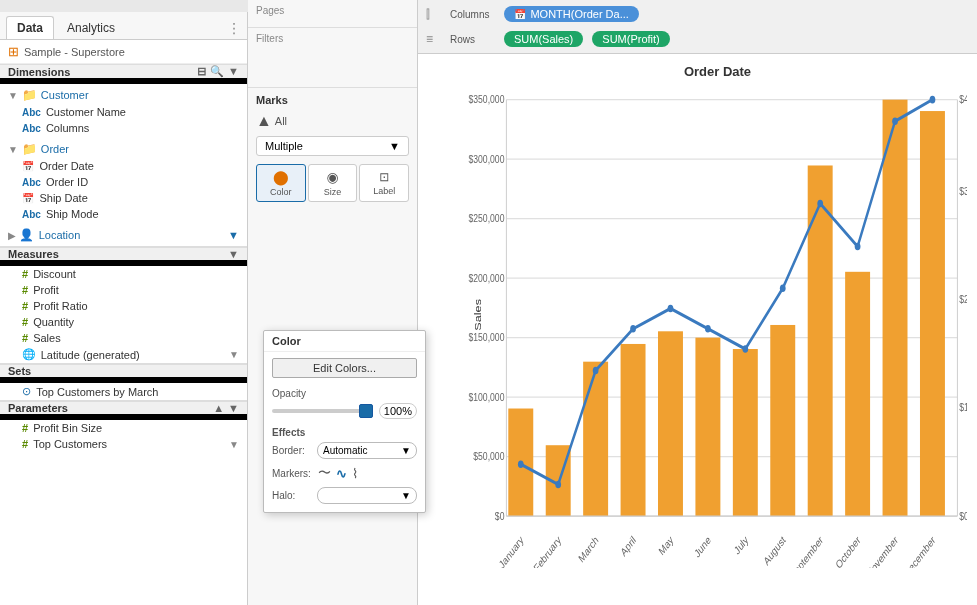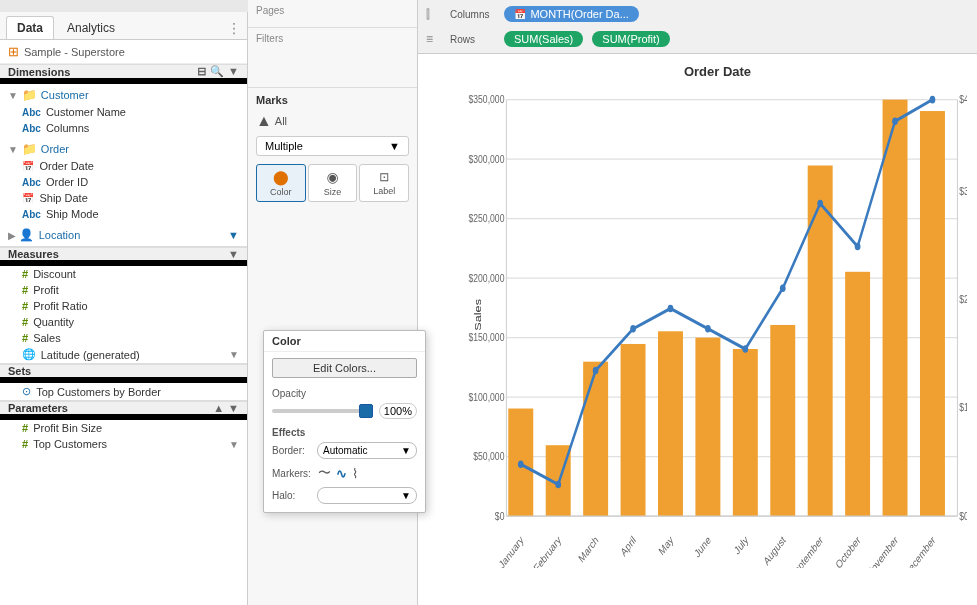--- a/index.html
+++ b/index.html
@@ -485,21 +485,21 @@
           <span style="margin-left:auto; font-size:10px; color:#888;">▼</span>
         </div>
       </div>
 
       <div class="sets-section">
         <div class="section-header">
           <span>Sets</span>
         </div>
         <div class="field-item">
           <span style="color:#1a6ca8; font-size:11px;">⊙</span>
-          <span>Top Customers by Border</span>
+          <span>Top Customers by March</span>
         </div>
       </div>
 
       <div class="parameters-section">
         <div class="section-header">
           <span>Parameters</span>
           <div class="section-header-icons">
             <span style="cursor:pointer;">▲</span>
             <span style="cursor:pointer;">▼</span>
           </div>

